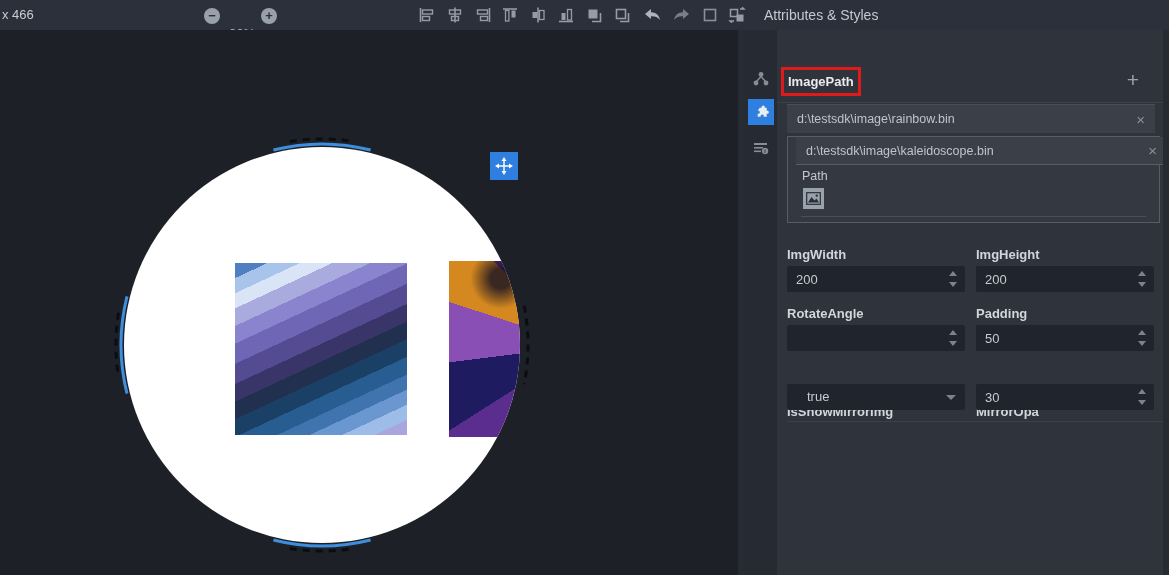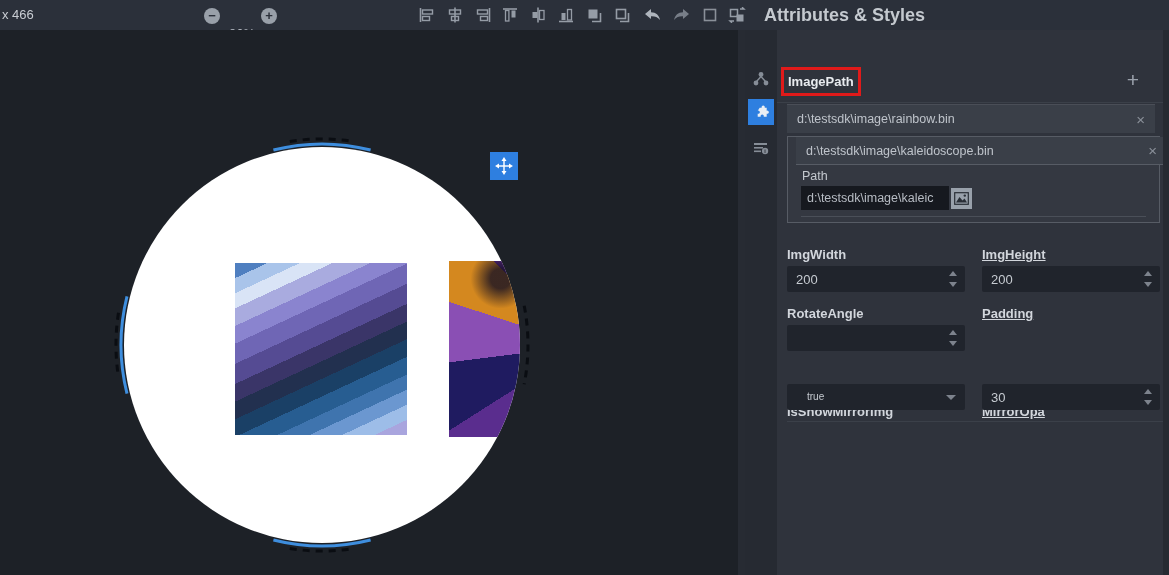--- a/index.html
+++ b/index.html
@@ -10,21 +10,21 @@
   
   .topbar { position:absolute; left:0; top:0; width:1169px; height:30px; background:#2b303a; }
   .size-label { position:absolute; left:2px; top:0; line-height:30px; font-size:13px; color:#c9cdd3; }
   .zoom-btn { position:absolute; top:8px; width:16px; height:16px; border-radius:50%;
               background:#99a0a9; color:#2b303a; font-size:13px; line-height:15px; text-align:center; font-weight:700; }
   .zoom-out { left:204px; }
   .zoom-in  { left:261px; }
   .zoom-label { position:absolute; left:224px; top:0; width:36px; text-align:center; line-height:30px; font-size:13px; color:#b9bec6;margin-top:19px; }
   .tb-icons { position:absolute; left:418px; top:7px; display:flex; gap:10px; }
   .tb-icons svg { display:block; }
-  .panel-title { position:absolute; left:764px; top:0; line-height:30px; font-size:18px; color:#c4c9cf;font-weight:bold; }
+  .panel-title { position:absolute; left:764px; top:0; line-height:30px; font-size:14px; color:#c4c9cf; }
 
   
   .canvas { position:absolute; left:0; top:30px; width:745px; height:545px; background:#1d2127; }
   .canvas-scroll { position:absolute; right:0; top:0; width:7px; height:545px; background:#272b33; }
   .arcs { position:absolute; left:0; top:0; }
   .widget-circle { position:absolute; left:124px; top:117px; width:396px; height:396px;
                    border-radius:50%; background:#ffffff; overflow:hidden; }
   .img-rainbow { position:absolute; left:111px; top:116px; width:172px; height:172px;
     background:linear-gradient(155deg,
       #4f7fc0 0 6%, #a9c4ea 6% 12%, #d9e4f6 12% 18%, #a9abdf 18% 25%, #8a84cf 25% 32%,
@@ -72,30 +72,30 @@
   .path-input { width:148px; height:24px; background:#16191f; border:none; color:#b7bcc3;
                 font-size:12.5px; padding:0 6px; font-family:"Liberation Sans", sans-serif; }
   .img-pick-btn { width:21px; height:21px; background:#99a1ab; margin-left:2px;
                   display:flex; align-items:center; justify-content:center; }
   .group-divider { position:absolute; left:13px; right:13px; bottom:5px; border-bottom:1px solid #4a4f58; }
 
   .prop-label { position:absolute; width:178px; font-size:13px; font-weight:700; color:#d2d6dc; }
   .prop-field { position:absolute; width:178px; height:26px; background:#20242c; border-radius:2px; }
   .prop-field input { width:150px; height:24px; margin:1px 0 0 0; background:transparent; border:none;
                       color:#c6cbd1; font-size:13px; padding:0 0 0 9px; font-family:"Liberation Sans", sans-serif; }
-  .col1 { left:10px; } .col2 { left:205px;text-decoration:underline; }
+  .col1 { left:10px; } .col2 { left:199px; }
   .rowA-l { top:217px; } .rowA-f { top:236px; }
   .rowB-l { top:276px; } .rowB-f { top:295px; }
   .rowC-l { top:335px;margin-top:39px; } .rowC-f { top:354px; }
   .spinner { position:absolute; right:7px; top:4px; width:10px; height:18px; }
   .spin-up   { position:absolute; top:1px; left:1px; width:0; height:0;
                border-left:4px solid transparent; border-right:4px solid transparent; border-bottom:5px solid #7d838d; }
   .spin-down { position:absolute; bottom:1px; left:1px; width:0; height:0;
                border-left:4px solid transparent; border-right:4px solid transparent; border-top:5px solid #7d838d; }
-  .select-field { line-height:26px; padding-left:20px; font-size:10px; color:#c6cbd1; }
+  .select-field { line-height:26px; padding-left:20px; font-size:13px; color:#c6cbd1; }
   .chevron { position:absolute; right:9px; top:11px; width:0; height:0;
              border-left:5px solid transparent; border-right:5px solid transparent; border-top:5px solid #7d838d; }
   .bottom-divider { position:absolute; left:10px; right:6px; top:391px; border-top:1px solid #3b4049; }
 </style>
 </head>
 <body>
 
 <div class="app">
 
   <div class="topbar">
@@ -240,21 +240,20 @@
         <span class="x-btn">×</span>
       </div>
 
       <div class="path-group">
         <div class="group-head">
           <span class="path-text">d:\testsdk\image\kaleidoscope.bin</span>
           <span class="x-btn">×</span>
         </div>
         <div class="path-label">Path</div>
         <div class="path-input-wrap">
-          <input class="path-input" value="d:\testsdk\image\kaleic" style="">
           <div class="img-pick-btn">
             <svg width="15" height="13" viewBox="0 0 15 13">
                 <rect x="0.7" y="0.7" width="13.6" height="11.6" fill="none" stroke="#2a2f37" stroke-width="1.2"></rect>
                 <polygon points="2,10.5 5.5,5 8.5,8.5 10.5,6.5 13,10.5" fill="#2a2f37"></polygon>
                 <circle cx="10.8" cy="3.6" r="1.2" fill="#2a2f37"></circle>
               </svg>
           </div>
         </div>
         <div class="group-divider"></div>
       </div>
@@ -277,20 +276,27 @@
       </div>
 
       <div class="prop-label col1 rowB-l">RotateAngle</div>
       <div class="prop-label col2 rowB-l">Padding</div>
       <div class="prop-field col1 rowB-f">
         <div class="spinner">
             <div class="spin-up"></div>
             <div class="spin-down"></div>
           </div>
       </div>
+      <div class="prop-field col2 rowB-f">
+        <input value="50" style="">
+        <div class="spinner">
+            <div class="spin-up"></div>
+            <div class="spin-down"></div>
+          </div>
+      </div>
 
       <div class="prop-label col1 rowC-l">IsShowMirrorImg</div>
       <div class="prop-label col2 rowC-l">MirrorOpa</div>
       <div class="prop-field col1 rowC-f select-field">
         <span>true</span>
         <div class="chevron"></div>
       </div>
       <div class="prop-field col2 rowC-f">
         <input value="30" style="">
         <div class="spinner">

